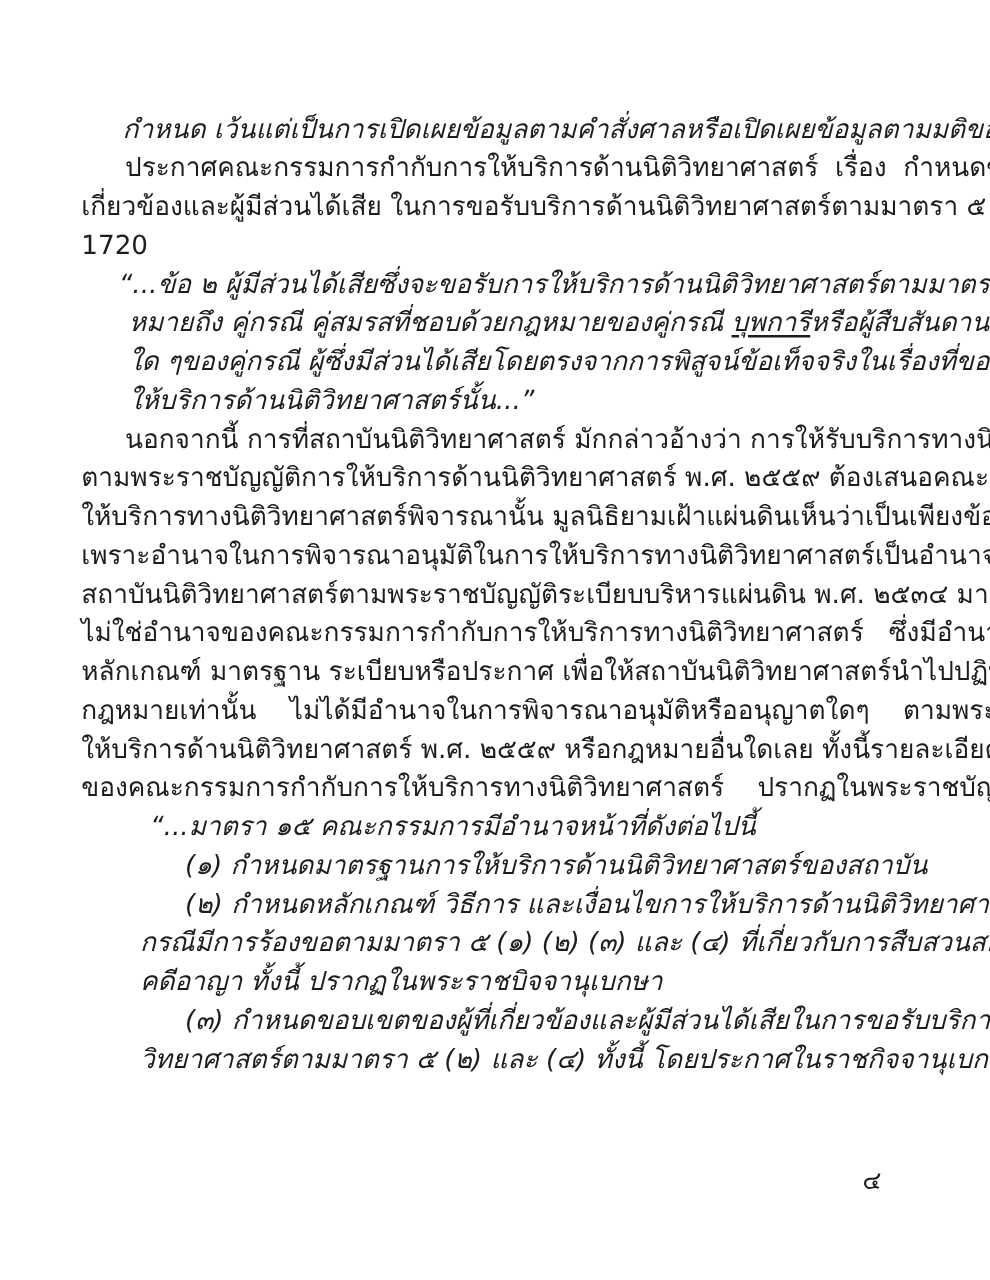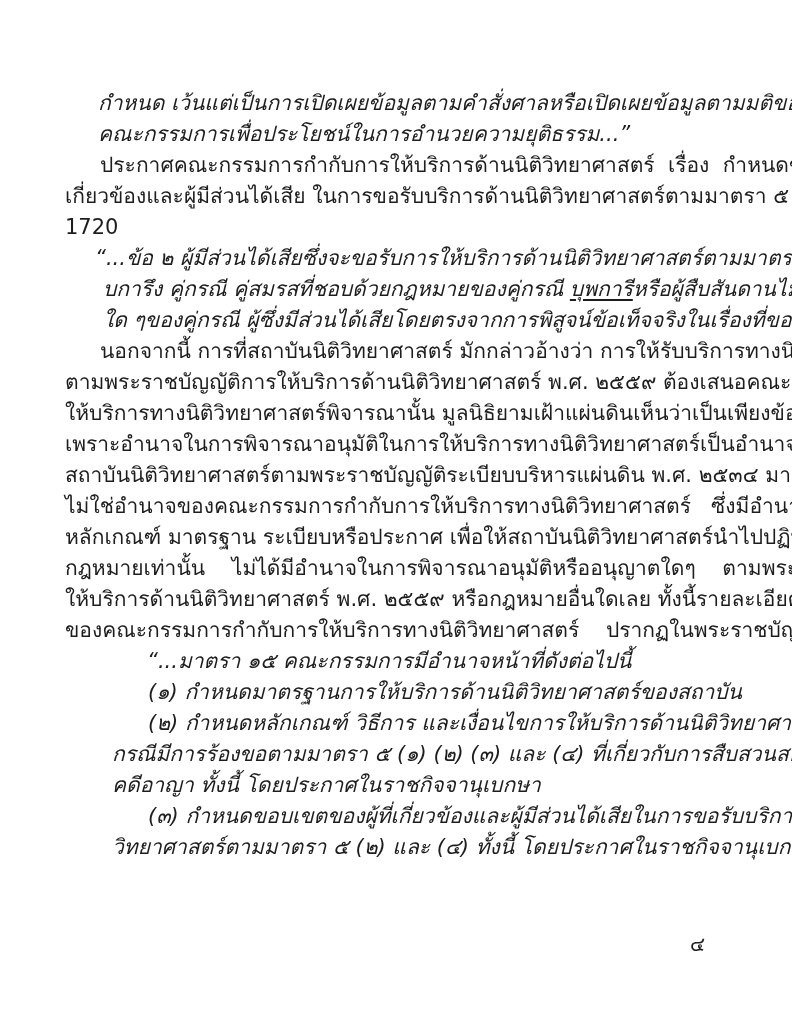--- a/index.html
+++ b/index.html
@@ -28,21 +28,21 @@
   .ln {
     white-space: pre;
     height: 31px;
   }
   .it { font-style: italic; }
   
   .q1       { margin-left: 33px; }   
   .p-first  { margin-left: 35px; }   
   .q2-first { margin-left: 30px; }   
   .q2-cont  { margin-left: 38px; }   
-  .q3-head  { margin-left: 82px; }   
+  .q3-head  { margin-left: 55px; }   
   .q3-item  { margin-left: 83px; }   
   .q3-cont  { margin-left: 47px; }   
   .u {
     text-decoration: underline;
     text-underline-offset: 3px;
     margin-top: 47px;
   }
   .pagenum {
     position: absolute;
     left: 690px;
@@ -52,54 +52,54 @@
   }
 </style>
 </head>
 <body>
 
 <div class="page">
   <div class="content">
 
     <div>
       <div class="ln it q1">กำหนด เว้นแต่เป็นการเปิดเผยข้อมูลตามคำสั่งศาลหรือเปิดเผยข้อมูลตามมติของ</div>
-      <div class="ln it q1">คณะกรรมการเพื่อประโยชน์ในการอำนวยความยุติธรรม...”</div>
     </div>
 
     <div>
       <div class="ln p-first">ประกาศคณะกรรมการกำกับการให้บริการด้านนิติวิทยาศาสตร์  เรื่อง  กำหนดขอบเขตของผู้ที่</div>
       <div class="ln">เกี่ยวข้องและผู้มีส่วนได้เสีย ในการขอรับบริการด้านนิติวิทยาศาสตร์ตามมาตรา ๕ (๒) และ (๔) พ.ศ.</div>
       <div class="ln">1720</div>
     </div>
 
     <div>
       <div class="ln it q2-first">“...ข้อ ๒ ผู้มีส่วนได้เสียซึ่งจะขอรับการให้บริการด้านนิติวิทยาศาสตร์ตามมาตรา ๕ (๔)</div>
-      <div class="ln it q2-cont"><span>บการึง คู่กรณี คู่สมรสที่ชอบด้วยกฎหมายของคู่กรณี </span><span class="u">บุพการี</span><span>หรือผู้สืบสันดานไม่ว่าชั้น</span></div>
+      <div class="ln it q2-cont"><span>หมายถึง คู่กรณี คู่สมรสที่ชอบด้วยกฎหมายของคู่กรณี </span><span class="u">บุพการี</span><span>หรือผู้สืบสันดานไม่ว่าชั้น</span></div>
       <div class="ln it q2-cont">ใด ๆของคู่กรณี ผู้ซึ่งมีส่วนได้เสียโดยตรงจากการพิสูจน์ข้อเท็จจริงในเรื่องที่ขอรับการ</div>
+      <div class="ln it q2-cont">ให้บริการด้านนิติวิทยาศาสตร์นั้น...”</div>
     </div>
 
     <div>
       <div class="ln p-first">นอกจากนี้ การที่สถาบันนิติวิทยาศาสตร์ มักกล่าวอ้างว่า การให้รับบริการทางนิติวิทยาศาสตร์</div>
       <div class="ln">ตามพระราชบัญญัติการให้บริการด้านนิติวิทยาศาสตร์ พ.ศ. ๒๕๕๙ ต้องเสนอคณะกรรมการกำกับการ</div>
       <div class="ln">ให้บริการทางนิติวิทยาศาสตร์พิจารณานั้น มูลนิธิยามเฝ้าแผ่นดินเห็นว่าเป็นเพียงข้ออ้างไม่ใช่ความจริง</div>
       <div class="ln">เพราะอำนาจในการพิจารณาอนุมัติในการให้บริการทางนิติวิทยาศาสตร์เป็นอำนาจของผู้อำนวยการ</div>
       <div class="ln">สถาบันนิติวิทยาศาสตร์ตามพระราชบัญญัติระเบียบบริหารแผ่นดิน พ.ศ. ๒๕๓๔ มาตรา ๓๒  เท่านั้น</div>
       <div class="ln">ไม่ใช่อำนาจของคณะกรรมการกำกับการให้บริการทางนิติวิทยาศาสตร์   ซึ่งมีอำนาจเพียงการกำหนด</div>
       <div class="ln">หลักเกณฑ์ มาตรฐาน ระเบียบหรือประกาศ เพื่อให้สถาบันนิติวิทยาศาสตร์นำไปปฏิบัติให้เป็นไปตาม</div>
       <div class="ln">กฎหมายเท่านั้น    ไม่ได้มีอำนาจในการพิจารณาอนุมัติหรืออนุญาตใดๆ    ตามพระราชบัญญัติการ</div>
       <div class="ln">ให้บริการด้านนิติวิทยาศาสตร์ พ.ศ. ๒๕๕๙ หรือกฎหมายอื่นใดเลย ทั้งนี้รายละเอียดของอำนาจหน้าที่</div>
       <div class="ln">ของคณะกรรมการกำกับการให้บริการทางนิติวิทยาศาสตร์    ปรากฏในพระราชบัญญัติการให้บริการ</div>
     </div>
 
     <div>
       <div class="ln it q3-head">“...มาตรา ๑๕ คณะกรรมการมีอำนาจหน้าที่ดังต่อไปนี้</div>
       <div class="ln it q3-item">(๑) กำหนดมาตรฐานการให้บริการด้านนิติวิทยาศาสตร์ของสถาบัน</div>
       <div class="ln it q3-item">(๒) กำหนดหลักเกณฑ์ วิธีการ และเงื่อนไขการให้บริการด้านนิติวิทยาศาสตร์ ใน</div>
       <div class="ln it q3-cont">กรณีมีการร้องขอตามมาตรา ๕ (๑) (๒) (๓) และ (๔) ที่เกี่ยวกับการสืบสวนสอบสวน</div>
-      <div class="ln it q3-cont">คดีอาญา ทั้งนี้ โดยประกาศในราชกิจจานุเบกษา</div>
+      <div class="ln it q3-cont">คดีอาญา ทั้งนี้ ปรากฏในพระราชบิจจานุเบกษา</div>
       <div class="ln it q3-item">(๓) กำหนดขอบเขตของผู้ที่เกี่ยวข้องและผู้มีส่วนได้เสียในการขอรับบริการด้านนิติ</div>
       <div class="ln it q3-cont">วิทยาศาสตร์ตามมาตรา ๕ (๒) และ (๔) ทั้งนี้ โดยประกาศในราชกิจจานุเบกษา</div>
     </div>
 
   </div>
 
   <div class="pagenum">๔</div>
 </div>
 
 </body></html>

